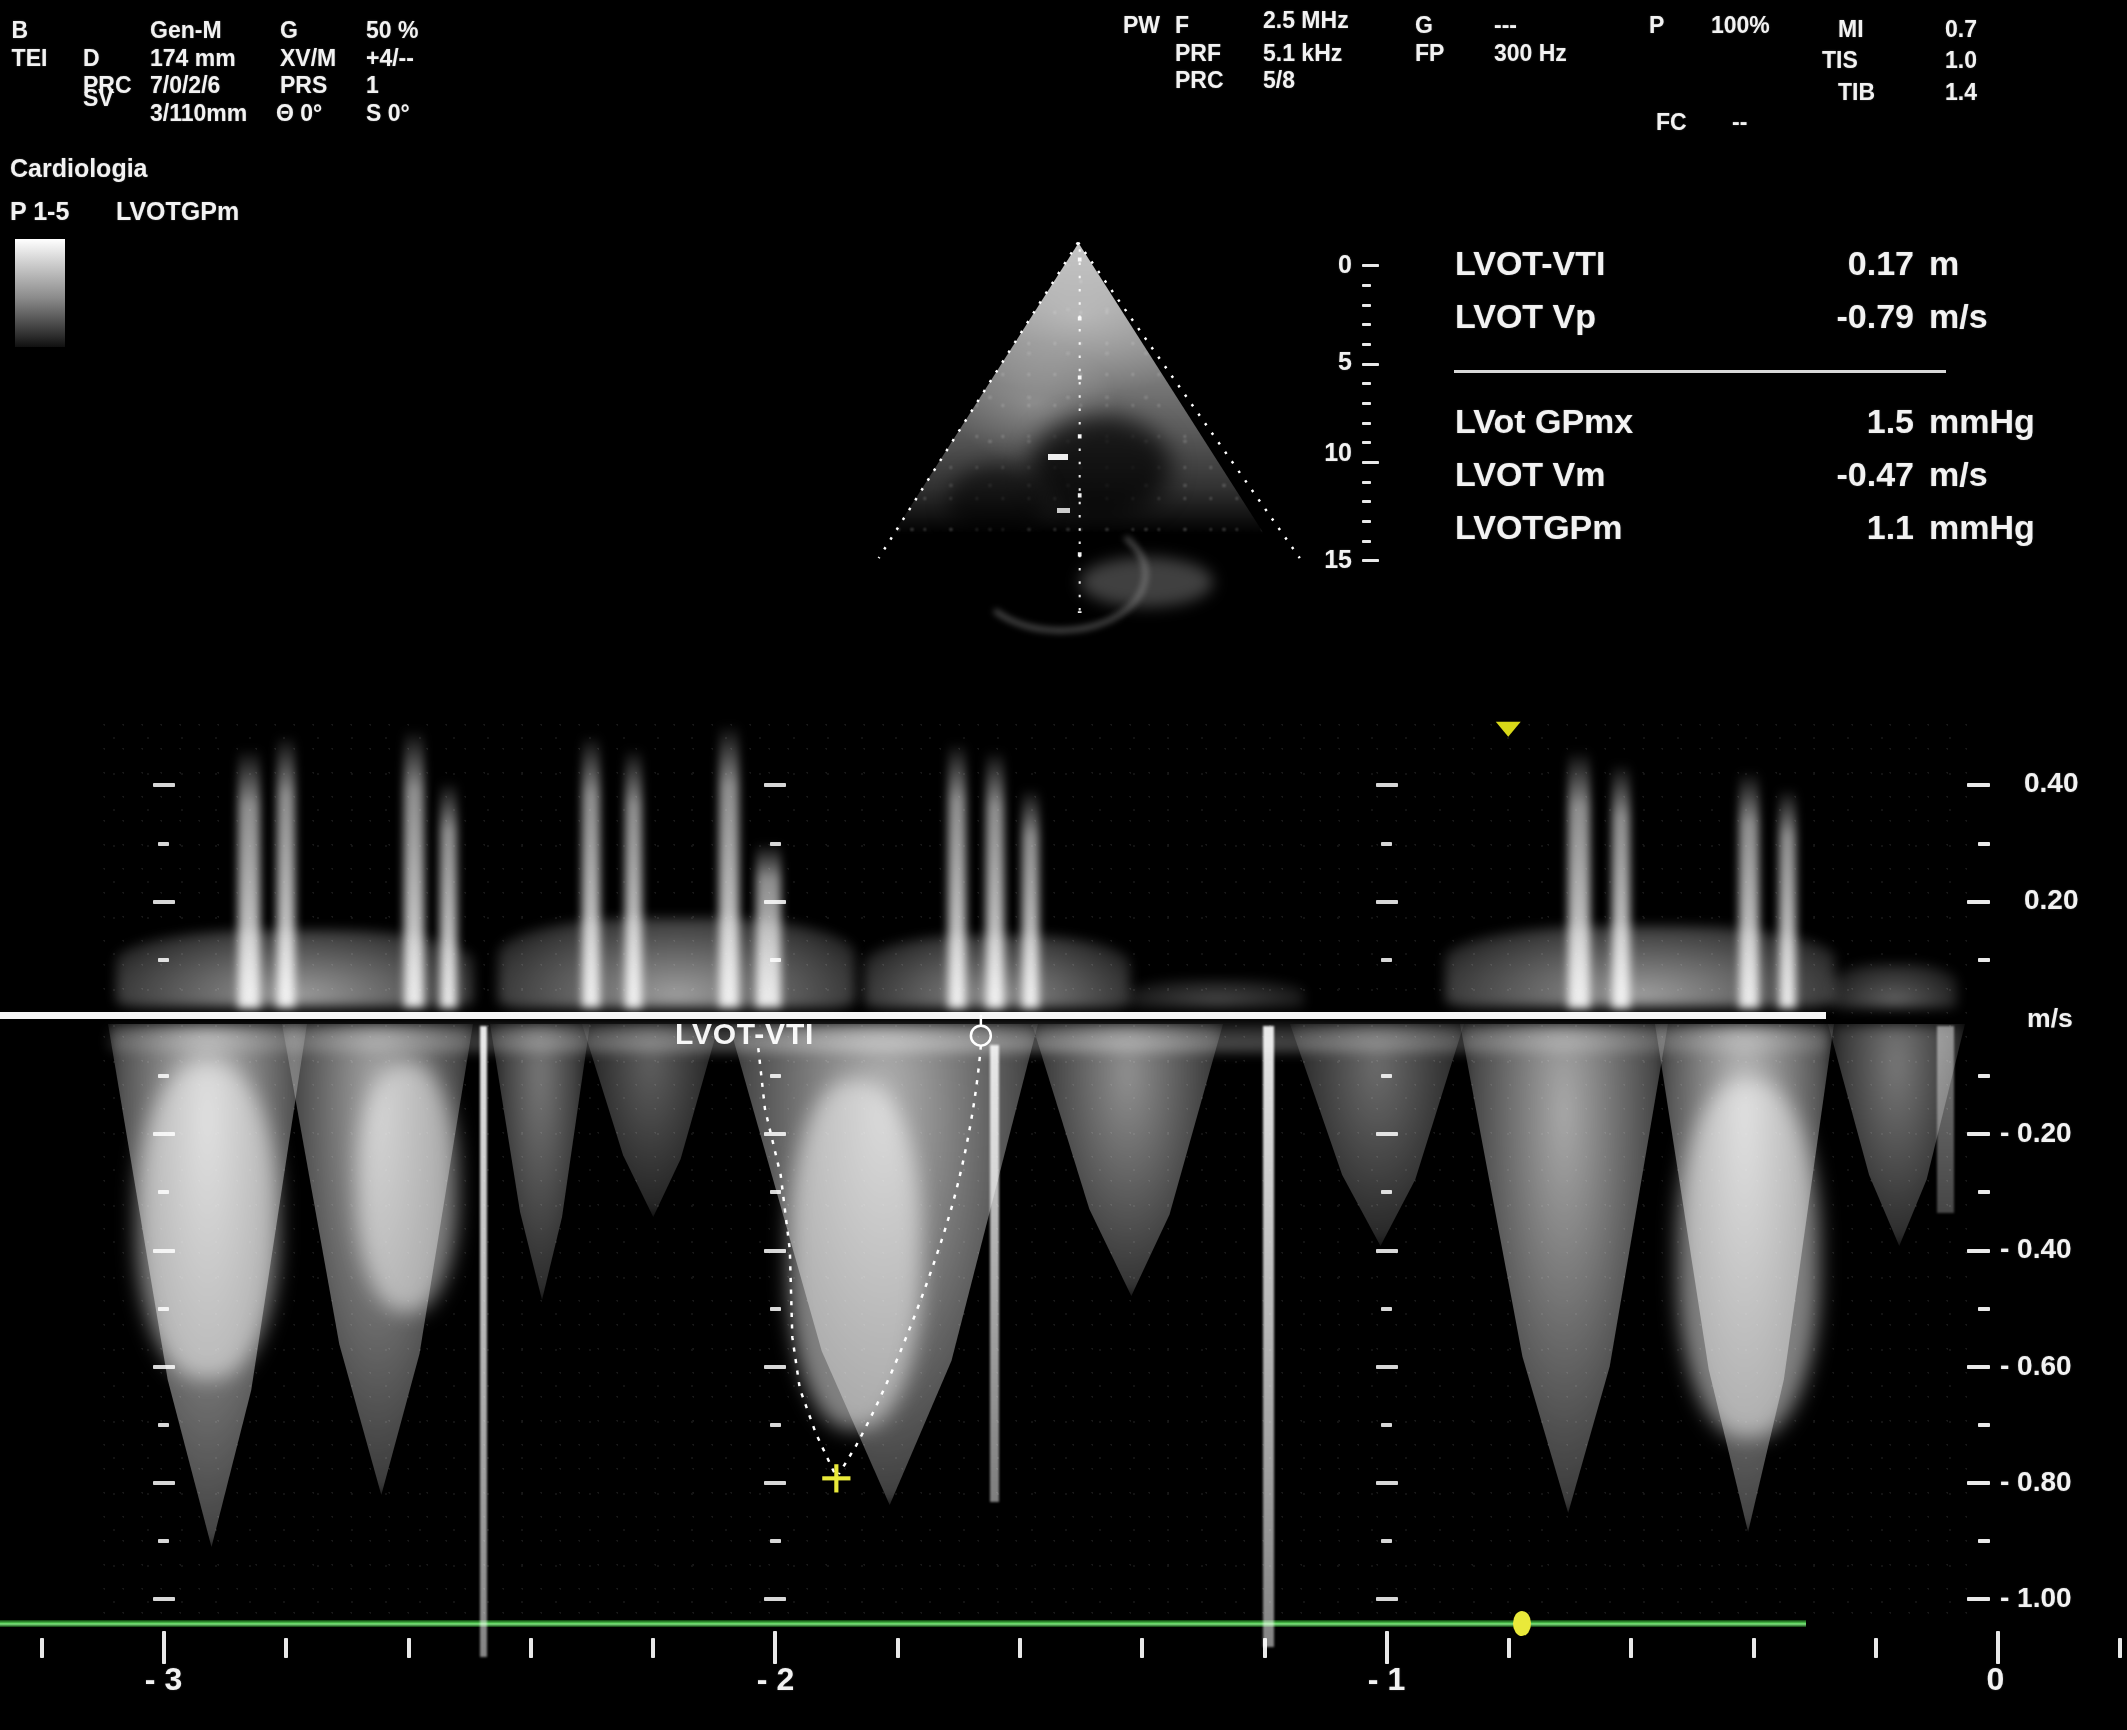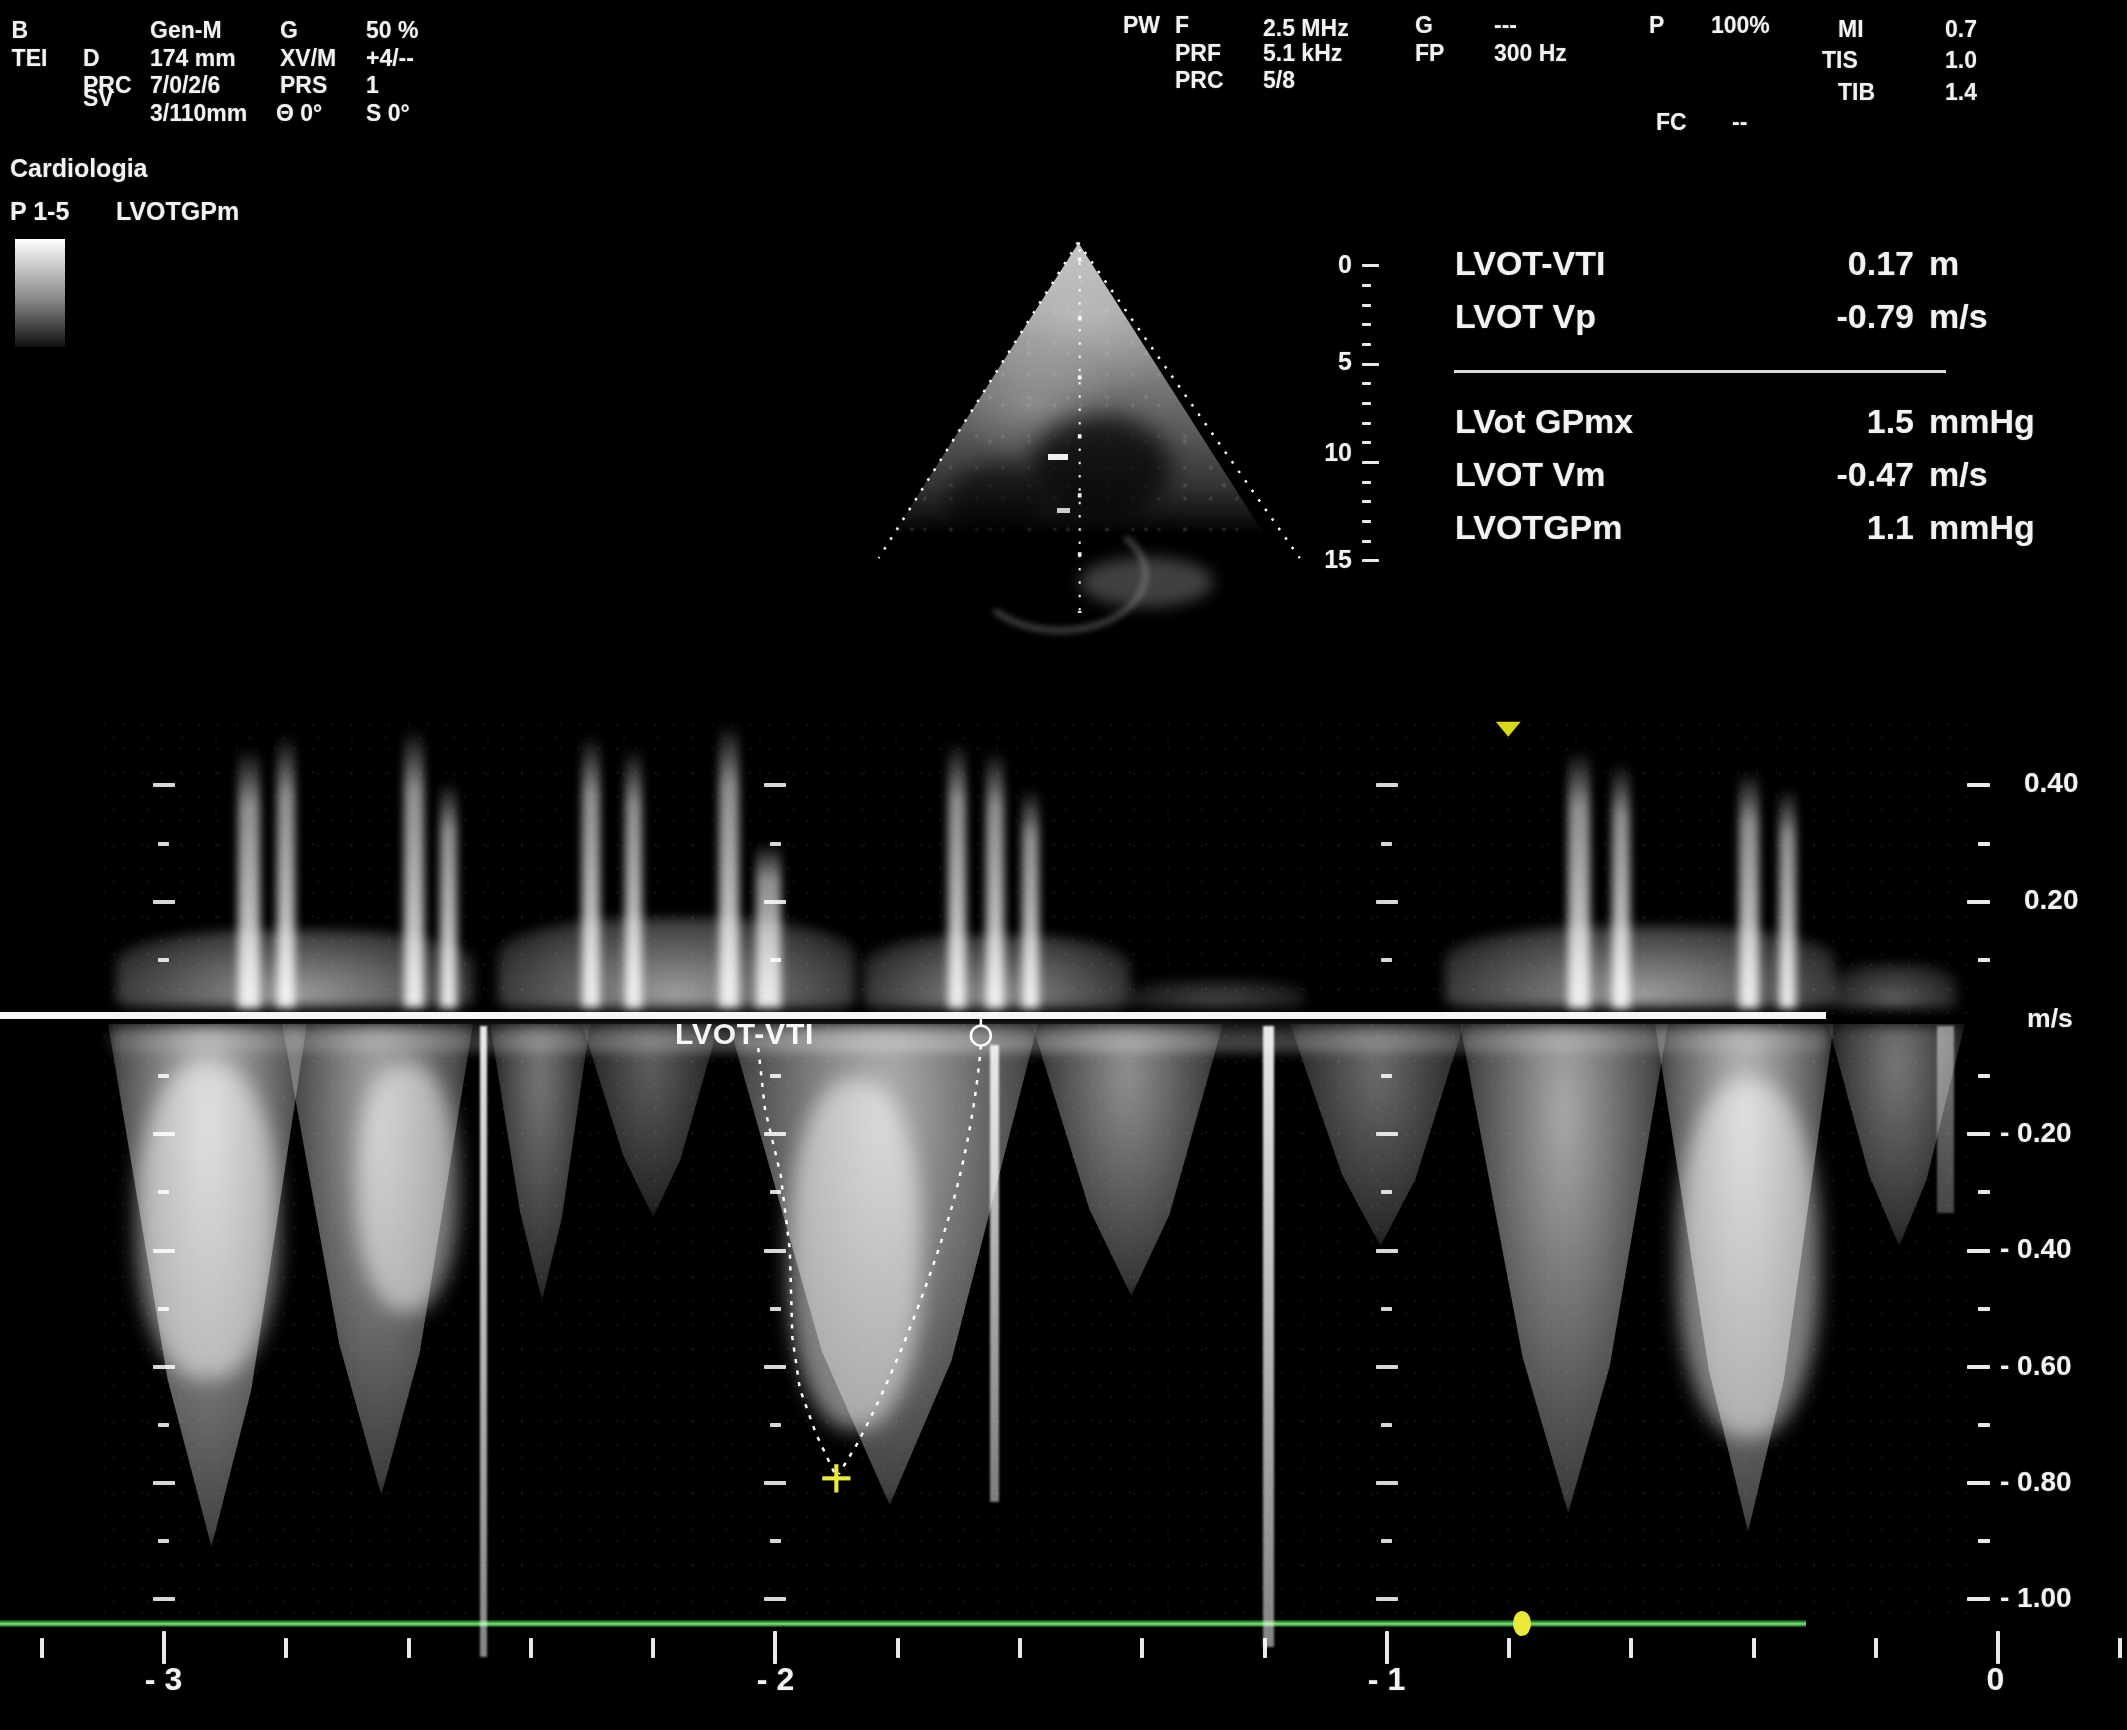--- a/index.html
+++ b/index.html
@@ -71,21 +71,21 @@
   <span class="t f28" style="left:366px;top:73px">1</span>
   <span class="t f28" style="left:276px;top:101px">Θ 0°</span>
   <span class="t f28" style="left:366px;top:101px">S 0°</span>
   <span class="t f30" style="left:10px;top:155px">Cardiologia</span>
   <span class="t f30" style="left:10px;top:198px">P 1-5</span>
   <span class="t f30" style="left:116px;top:198px">LVOTGPm</span>
   <div class="graybar"></div>
 
   <span class="t f28" style="left:1123px;top:13.3px">PW</span>
   <span class="t f28" style="left:1175px;top:13.3px">F</span>
-  <span class="t f28" style="left:1263px;top:16px">2.5 MHz</span>
+  <span class="t f28" style="left:1263px;top:8px">2.5 MHz</span>
   <span class="t f28" style="left:1175px;top:41px">PRF</span>
   <span class="t f28" style="left:1263px;top:41px">5.1 kHz</span>
   <span class="t f28" style="left:1175px;top:68px">PRC</span>
   <span class="t f28" style="left:1263px;top:68px">5/8</span>
   <span class="t f28" style="left:1415px;top:13.3px">G</span>
   <span class="t f28" style="left:1494px;top:13.3px">---</span>
   <span class="t f28" style="left:1415px;top:41px">FP</span>
   <span class="t f28" style="left:1494px;top:41px">300 Hz</span>
 
   <span class="t f28" style="left:1649px;top:13.3px">P</span>

